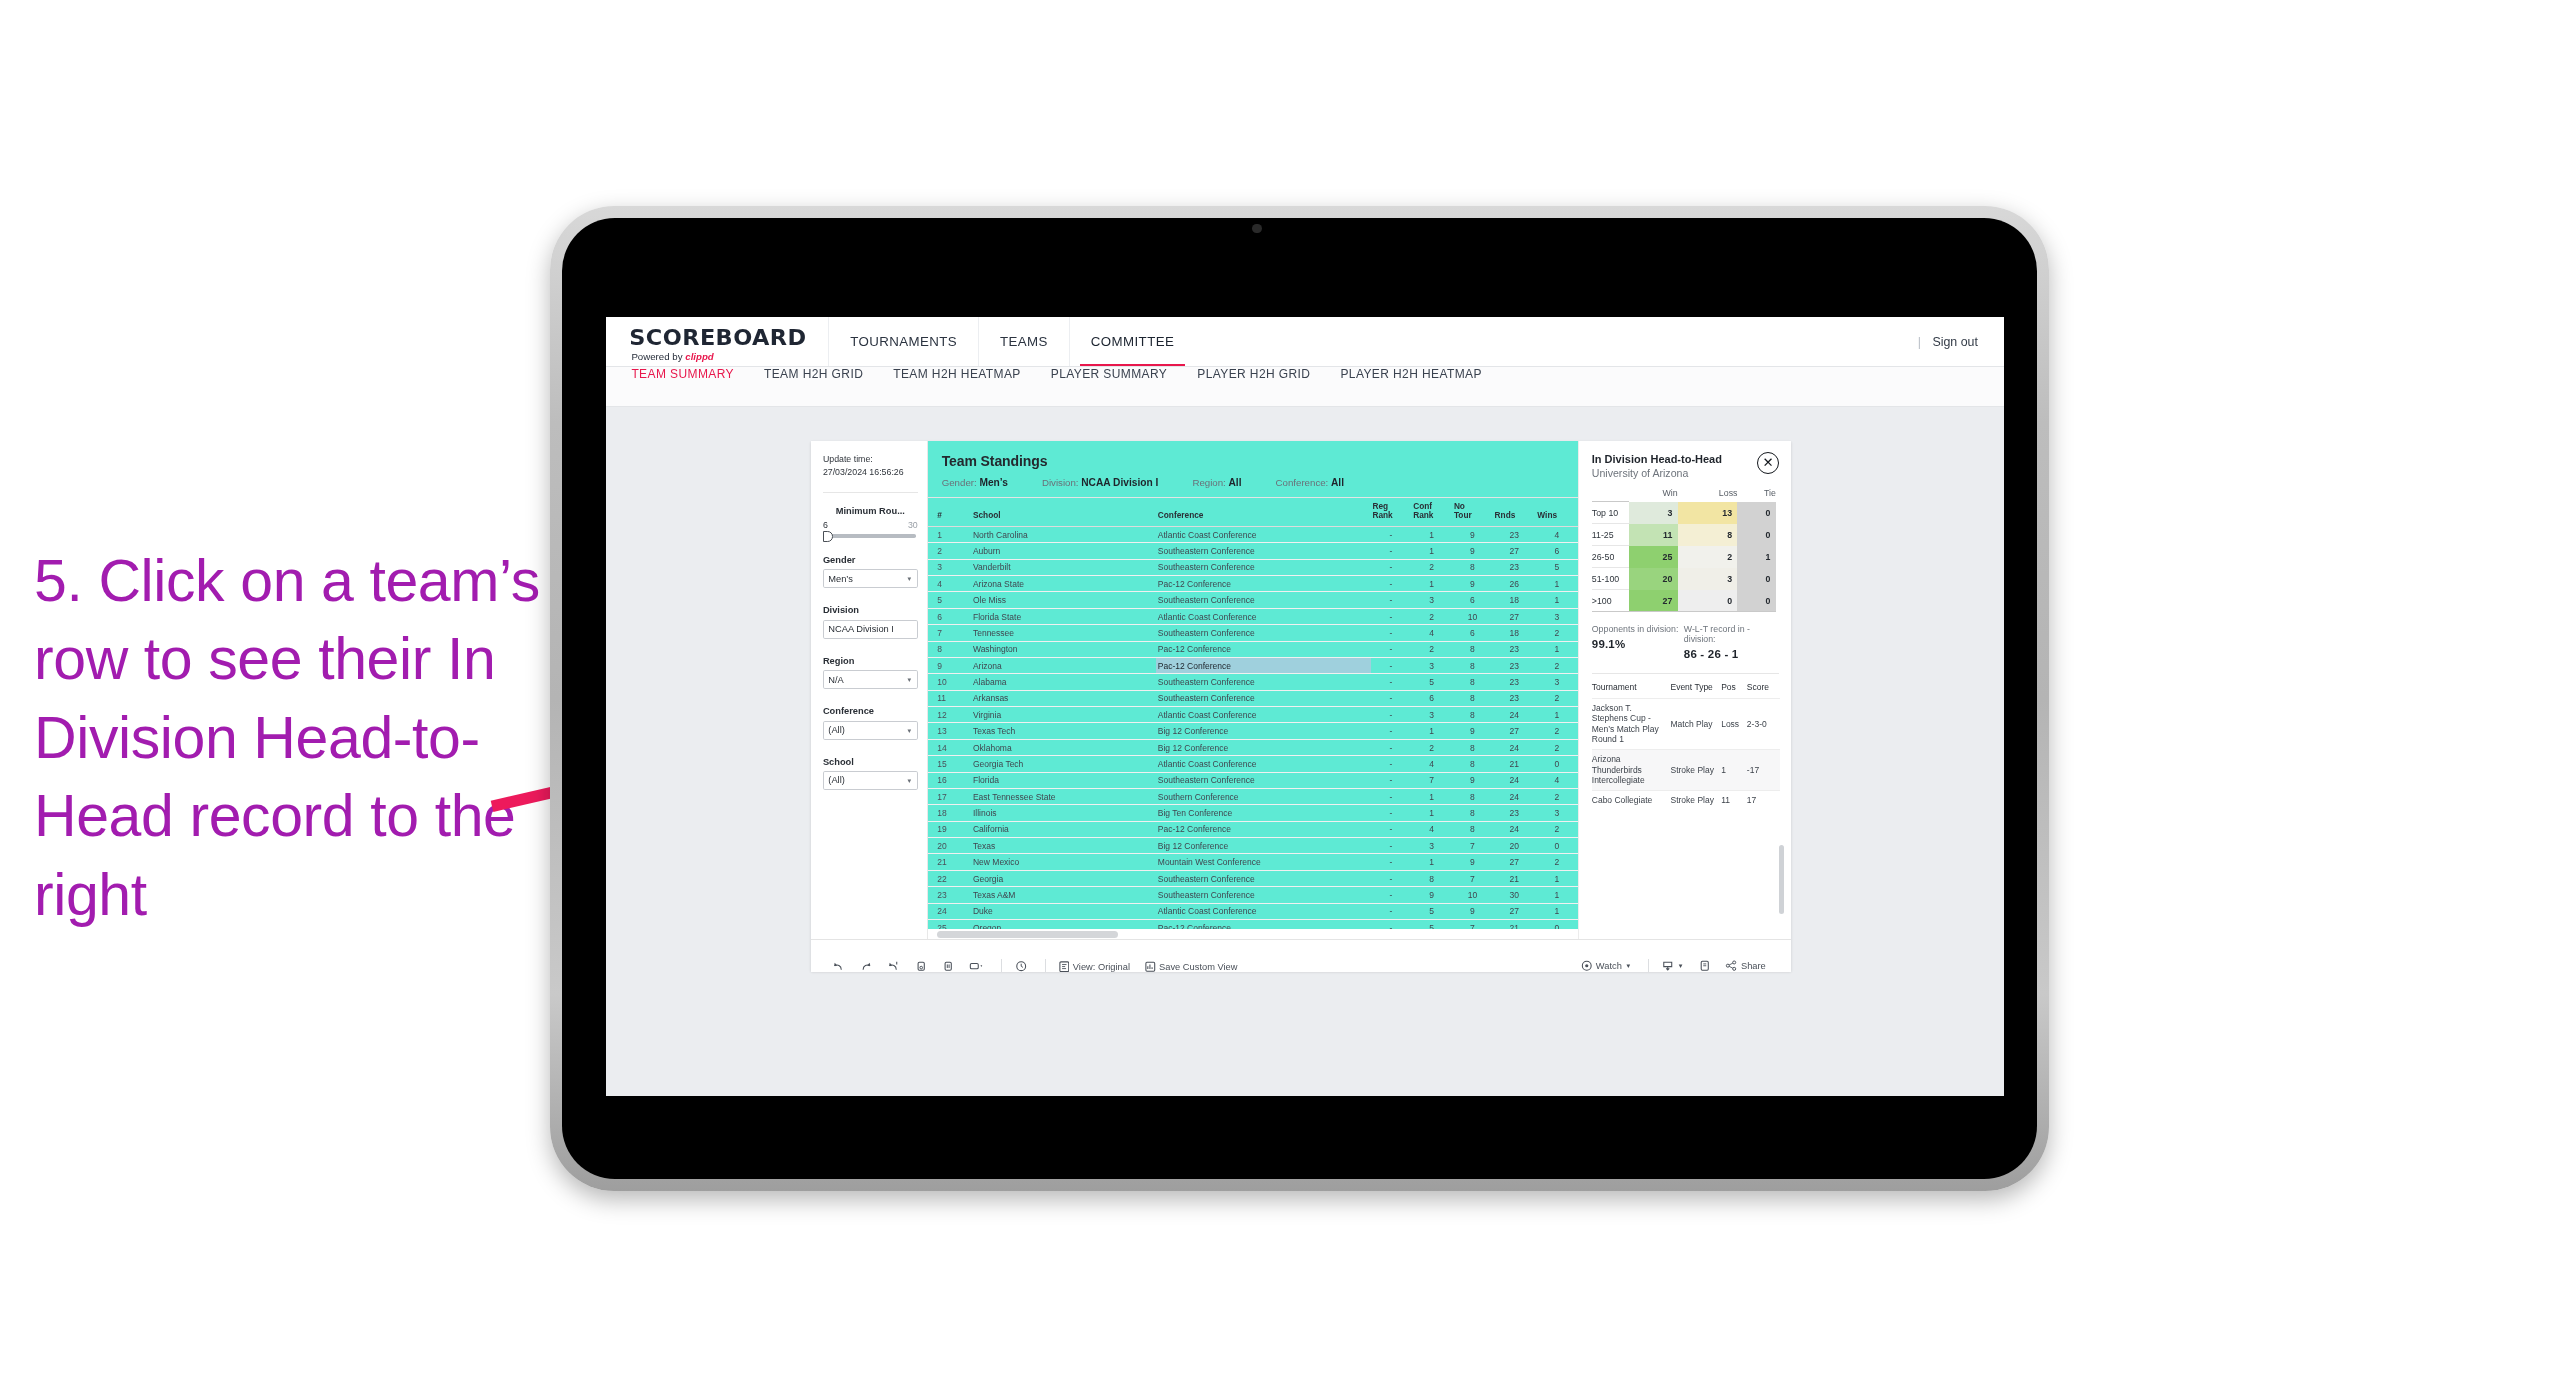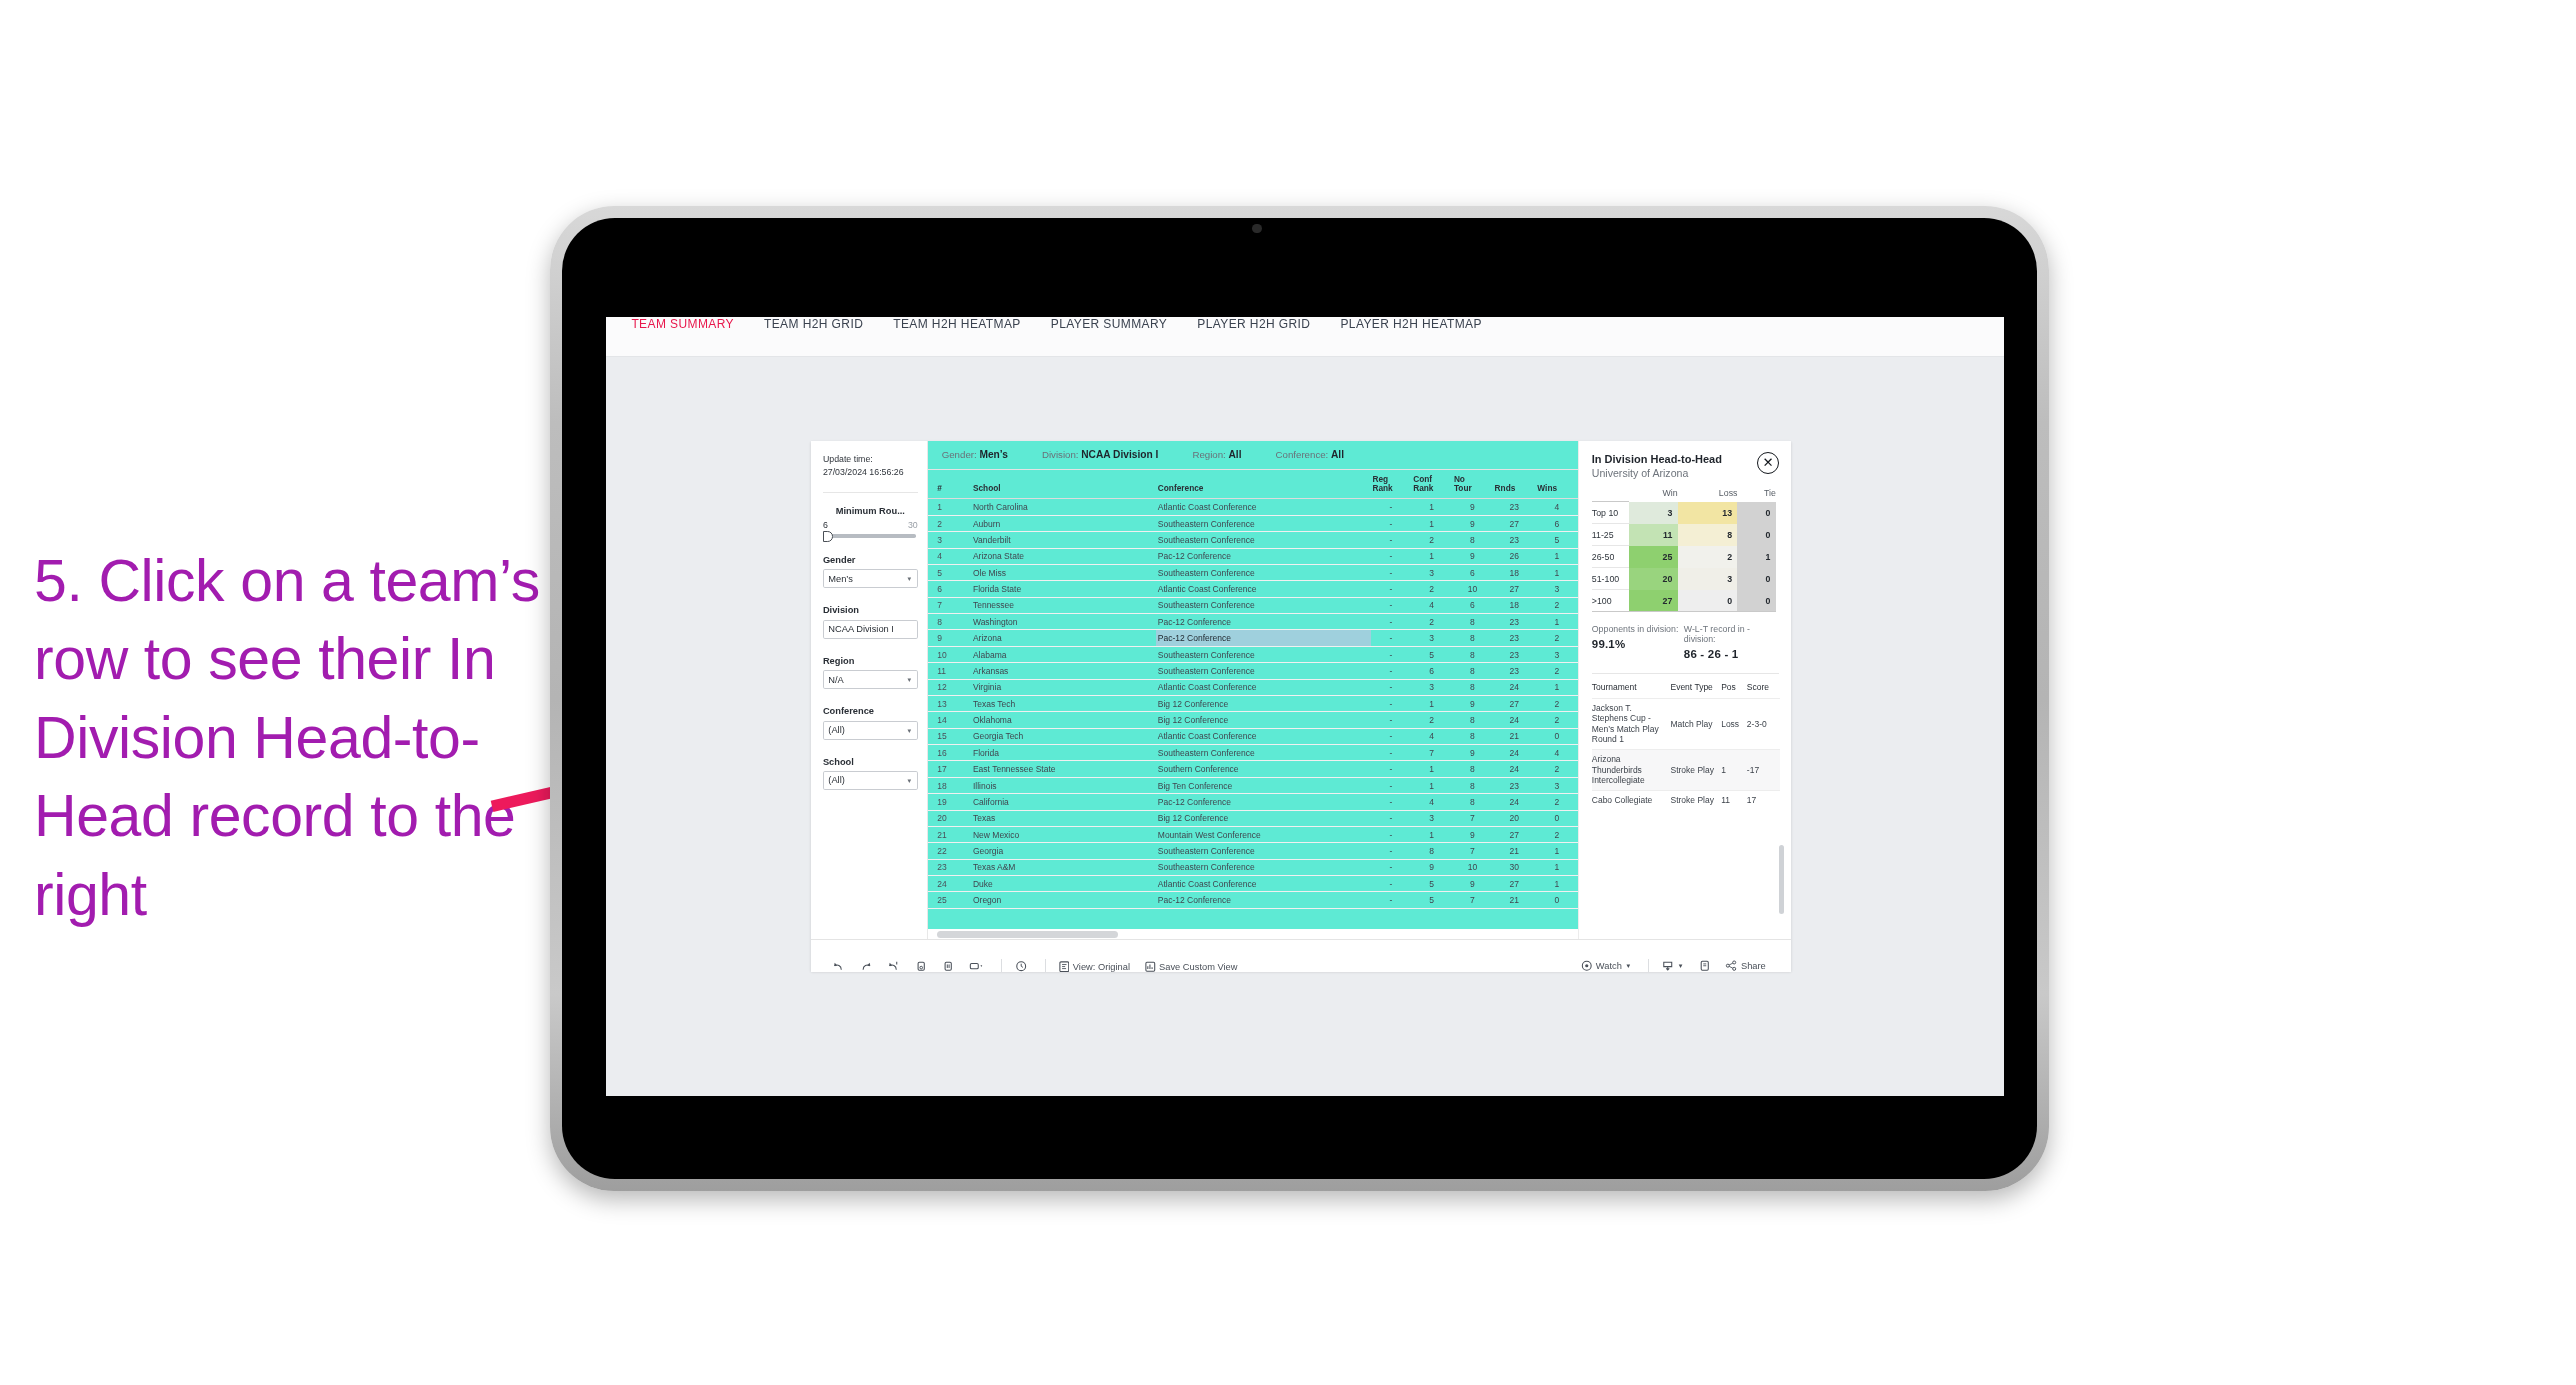--- a/index.html
+++ b/index.html
@@ -184,20 +184,39 @@
   </defs>
   <line x1="556" y1="911" x2="1082" y2="790" stroke="#ed1a5c" stroke-width="13" marker-end="url(#ah)"></line>
 </svg>
 
 <div id="tablet">
   <div id="tablet-screen">
     <div class="cam" style="left:690px;top:5.3px;"></div>
 
     <div id="app">
 
+      <div id="app-header">
+        <div id="brand">
+          <div id="brand-title">SCOREBOARD</div>
+          <div id="brand-sub"><span>Powered by </span><span class="brandmark">clippd</span></div>
+        </div>
+        <div class="topnav">
+            <span>TOURNAMENTS</span>
+          </div>
+        <div class="topnav">
+            <span>TEAMS</span>
+          </div>
+        <div class="topnav active">
+            <span>COMMITTEE</span>
+          </div>
+        <div id="signout-wrap">
+          <span id="signout-div">|</span>
+          <span id="signout">Sign out</span>
+        </div>
+      </div>
 
       <div id="subnav">
         <span class="subtab active">TEAM SUMMARY</span>
         <span class="subtab">TEAM H2H GRID</span>
         <span class="subtab">TEAM H2H HEATMAP</span>
         <span class="subtab">PLAYER SUMMARY</span>
         <span class="subtab">PLAYER H2H GRID</span>
         <span class="subtab">PLAYER H2H HEATMAP</span>
       </div>
 
@@ -256,20 +275,21 @@
             <div class="f-group">
               <div class="f-label">School</div>
               <div class="f-select">
                 <span>(All)</span>
                 <span class="f-caret">▼</span>
               </div>
             </div>
           </div>
 
           <div id="standings">
+            <div id="st-title">Team Standings</div>
             <div id="st-meta">
               <span class="m"><span>Gender:</span> <b>Men’s</b></span>
               <span class="m"><span>Division:</span> <b>NCAA Division I</b></span>
               <span class="m"><span>Region:</span> <b>All</b></span>
               <span class="m"><span>Conference:</span> <b>All</b></span>
             </div>
             <div id="st-table-wrap">
               <div id="st-scroll">
                 <table class="st">
                   <thead>

